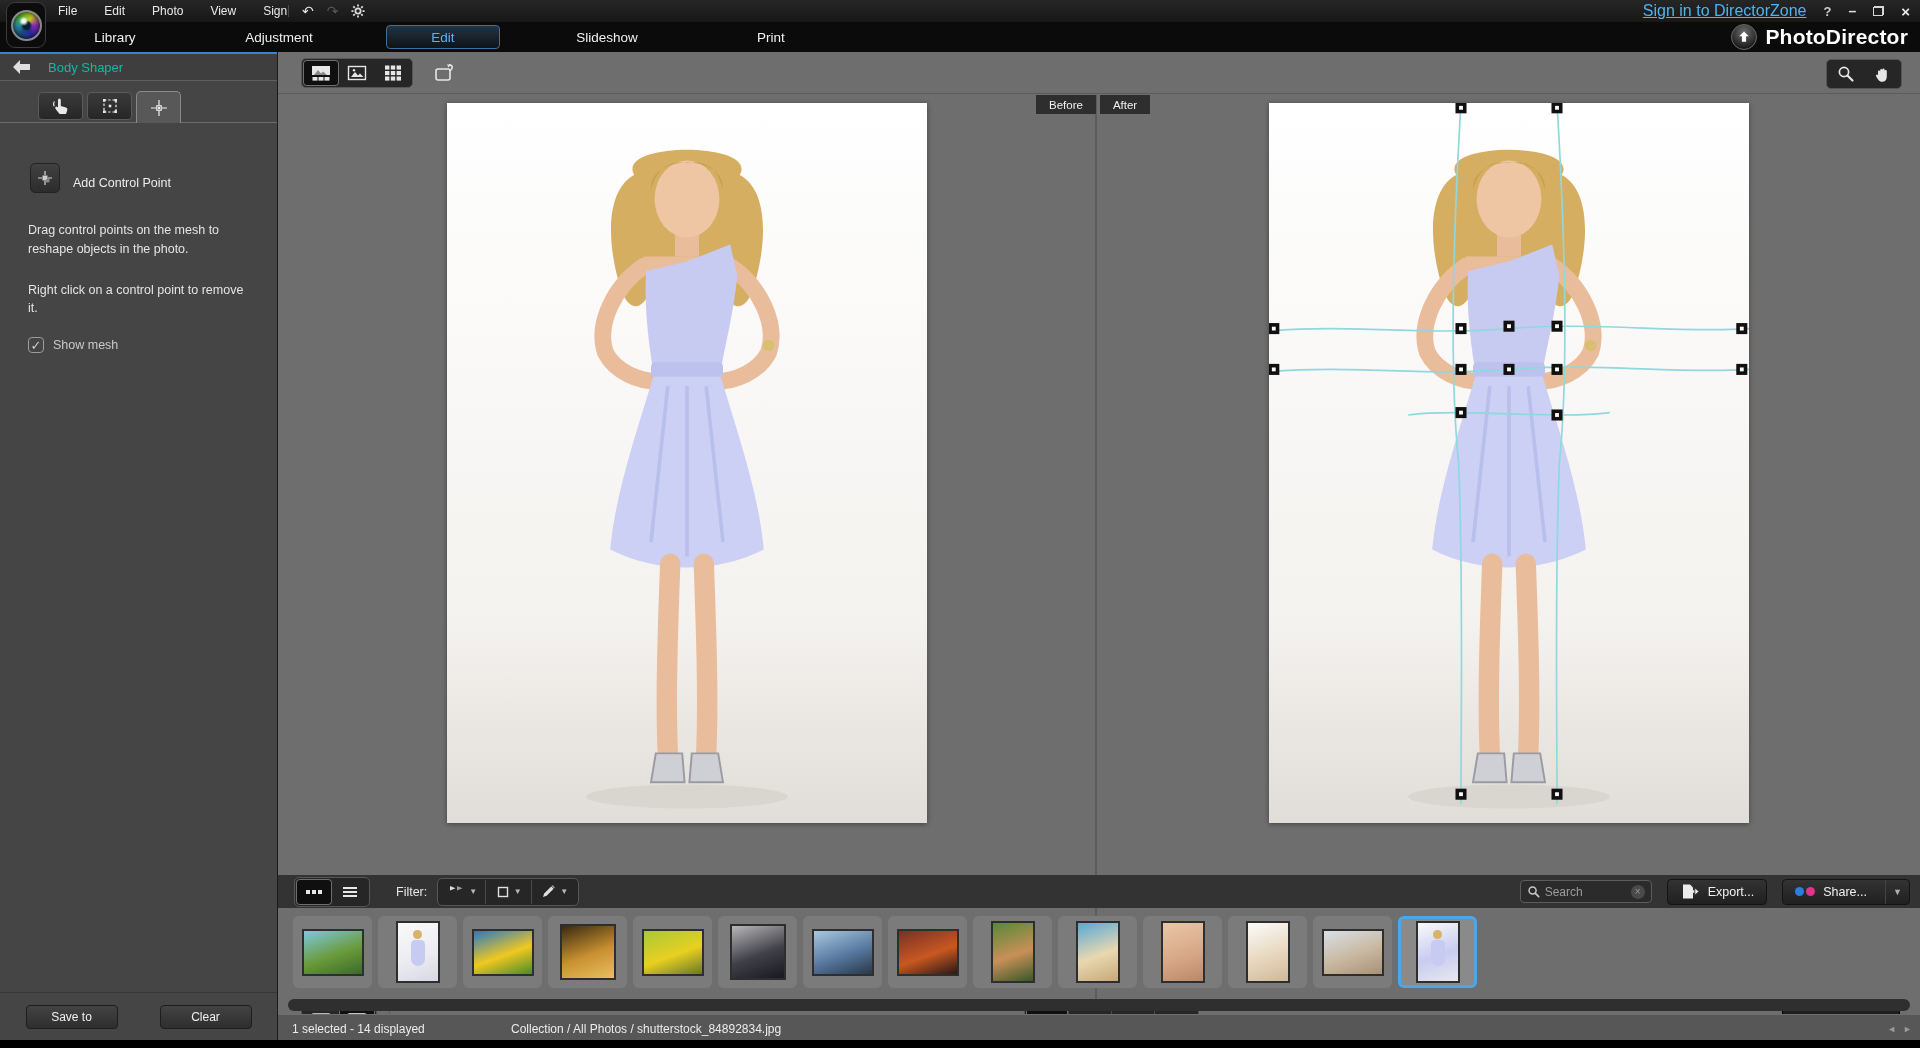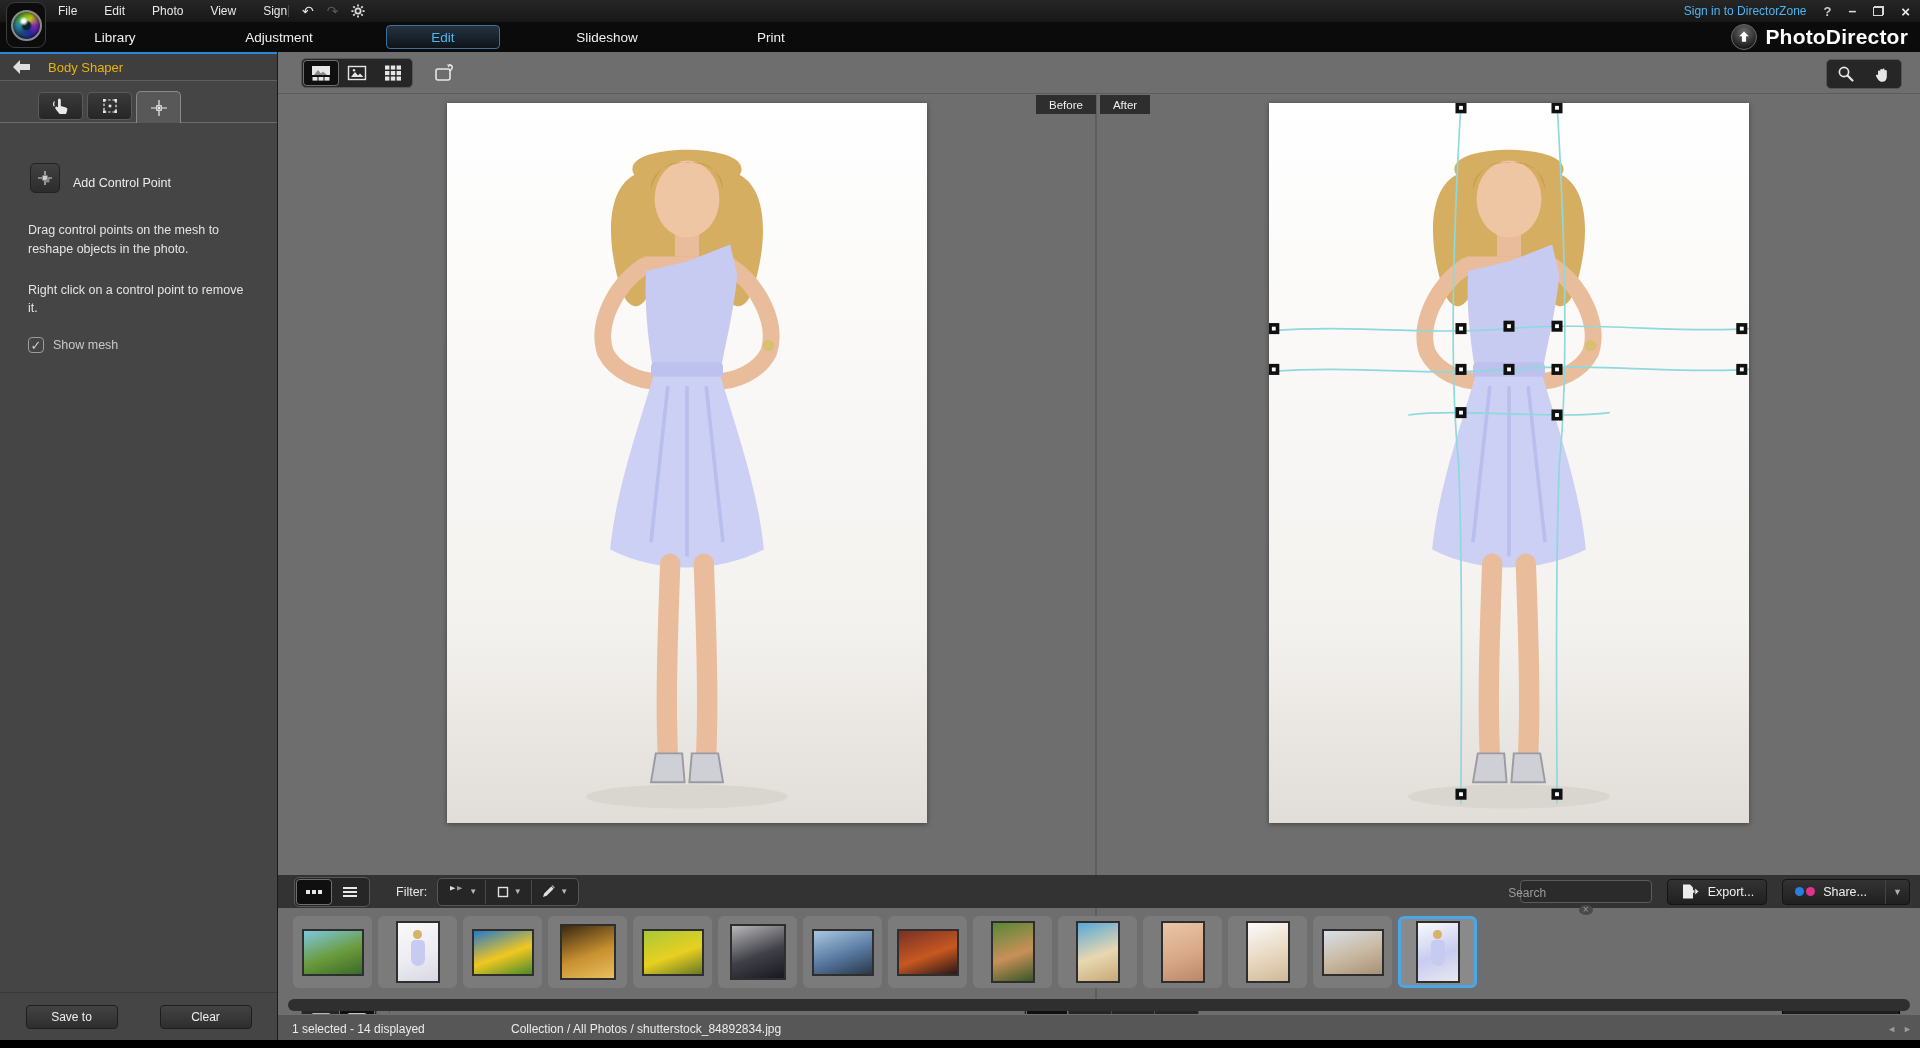--- a/index.html
+++ b/index.html
@@ -10,21 +10,21 @@
   
   .titlebar { position:absolute; left:0; top:0; right:0; height:22px;
     background:linear-gradient(#262626,#171717); z-index:30; }
   .menus { position:absolute; left:58px; top:0; height:22px; display:flex; align-items:center; gap:27px; }
   .menu-item { color:#e8e8e8; font-size:12px; cursor:default; }
   .tb-sep { position:absolute; left:288px; top:5px; width:1px; height:12px; background:#4a4a4a; }
   .tb-icons { position:absolute; left:302px; top:0; height:22px; display:flex; align-items:center; gap:13px; }
   .glyph-btn { font-size:14px; line-height:1; color:#e4e4e4; }
   .glyph-btn.disabled { color:#5a5a5a; }
   .tb-right { position:absolute; right:10px; top:0; height:22px; display:flex; align-items:center; gap:17px; }
-  .signin { color:#4db4f2; font-size:12px; }
+  .signin { color:#4db4f2; font-size:16px; text-decoration:underline; }
   .helpq { color:#cccccc; font-size:13px; font-weight:bold; }
   .win-min { color:#dddddd; font-size:14px; font-weight:bold; }
   .win-max { width:11px; height:10px; position:relative; }
   .win-max::before { content:""; position:absolute; right:0; top:0; width:8px; height:7px; border:1px solid #d8d8d8; }
   .win-max::after { content:""; position:absolute; left:0; bottom:0; width:8px; height:7px; border:1px solid #d8d8d8; background:#1d1d1d; }
   .win-close { color:#e8e8e8; font-size:15px; font-weight:bold; }
 
   
   .app-icon { position:absolute; left:6px; top:2px; width:40px; height:46px; background:#0c0c0c;
     border:1px solid #3c3c3c; border-radius:9px; z-index:40; display:flex; align-items:center; justify-content:center; }
@@ -47,21 +47,21 @@
     background:radial-gradient(circle at 50% 30%, #6e6e6e, #1c1c1c 75%); border:1px solid #6a6a6a;
     display:flex; align-items:center; justify-content:center; }
   .brand-name { color:#ffffff; font-size:21px; font-weight:bold; letter-spacing:.2px; }
 
   
   .panel { position:absolute; left:0; top:52px; width:277px; bottom:8px; background:#454545;
     border-top:2px solid #2f85d8; }
   .panel-header { height:27px; background:#3e3e3e; border-bottom:1px solid #5f5f5f;
     display:flex; align-items:center; }
   .back-btn { width:42px; height:27px; display:flex; align-items:center; justify-content:center; }
-  .panel-title { color:#eab308; font-size:13px; margin-left:6px; }
+  .panel-title { color:#14b8a6; font-size:13px; margin-left:6px; }
   .tool-tabs { display:flex; gap:4px; padding:11px 0 0 38px; height:42px; border-bottom:1px solid #6c6c6c; }
   .tool-tab { width:45px; height:28px; border:1px solid #5a5a5a; border-radius:4px;
     background:linear-gradient(#3a3a3a,#262626); display:flex; align-items:center; justify-content:center; }
   .tool-tab.active { height:32px; margin-top:-1px; margin-bottom:-1px; background:#585858;
     border:1px solid #8a8a8a; border-bottom:none; border-radius:5px 5px 0 0; }
   .panel-body { padding:16px 26px 0 28px; color:#e4e4e4; font-size:12.5px; line-height:1.5; }
   .panel-body p { margin-bottom:4px; }
   .acp-row { display:flex; align-items:flex-end; gap:13px; margin:24px 0 28px 2px; }
   .acp-btn { width:30px; height:30px; border-radius:5px; background:linear-gradient(#414141,#2c2c2c);
     border:1px solid #222; display:flex; align-items:center; justify-content:center; }
@@ -124,21 +124,21 @@
   .browser { position:absolute; left:0; right:0; top:823px; bottom:0; }
   .filterbar { height:33px; background:#333333; display:flex; align-items:center; position:relative; }
   .fb-left { margin-left:16px; }
   .filter-label { color:#e8e8e8; font-size:12.5px; margin-left:26px; }
   .filter-group { display:flex; margin-left:10px; background:#262626; border:1px solid #565656; border-radius:5px; padding:1px; }
   .f-btn { width:46px; height:24px; display:flex; align-items:center; justify-content:center; gap:4px; }
   .f-btn + .f-btn { border-left:1px solid #4a4a4a; }
   .f-arrow { color:#b8b8b8; font-size:8px; }
   .fb-right { position:absolute; right:10px; display:flex; align-items:center; gap:15px; }
   .searchbox { width:132px; height:23px; background:#2b2b2b; border:1px solid #5c5c5c; border-radius:4px;
-    display:flex; align-items:center; padding:0 6px; gap:5px;flex-direction:column; }
+    display:flex; align-items:center; padding:0 6px; gap:5px; }
   .searchbox input { flex:1; min-width:0; background:transparent; border:none; outline:none;
     color:#dddddd; font-size:12px; font-family:"Liberation Sans",sans-serif; }
   .searchbox input::placeholder { color:#9c9c9c; }
   .clear-x { width:14px; height:14px; border-radius:50%; background:#4a4a4a; color:#9a9a9a; font-size:10px;
     display:flex; align-items:center; justify-content:center; line-height:1; }
   .bar-btn { height:26px; border-radius:4px; background:linear-gradient(#333,#202020); border:1px solid #141414;
     color:#f0f0f0; font-size:12.5px; display:flex; align-items:center; padding:0 12px; gap:8px; }
   .share-btn { padding-right:0; }
   .share-dd { width:24px; height:100%; border-left:1px solid #444; margin-left:10px;
     display:flex; align-items:center; justify-content:center; color:#b0b0b0; font-size:9px; }

